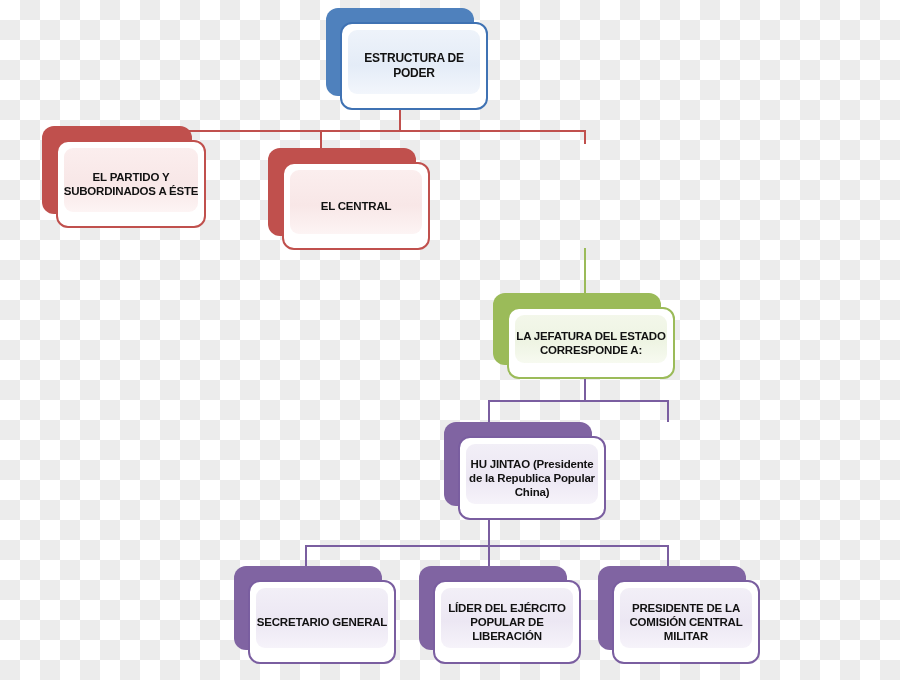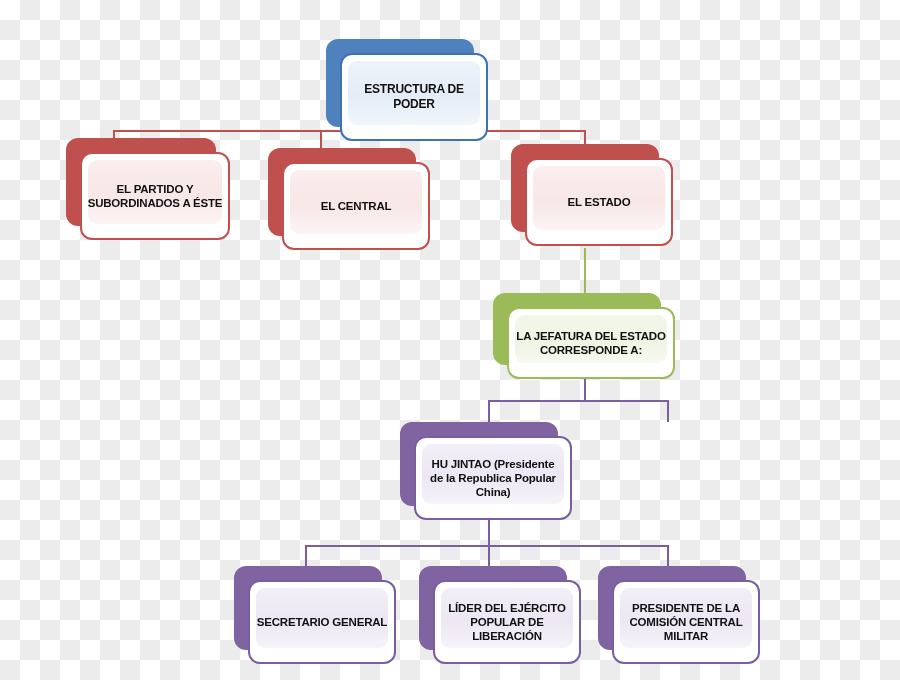--- a/index.html
+++ b/index.html
@@ -128,63 +128,56 @@
   <div class="conn v" style="left:488px; top:400px; height:22px; border-left-color:#7a5ea0;"></div>
   <div class="conn v" style="left:667px; top:400px; height:22px; border-left-color:#7a5ea0;"></div>
 
   <div class="conn v" style="left:488px; top:520px; height:25px; border-left-color:#7a5ea0;"></div>
 
   <div class="conn h" style="left:305px; top:545px; width:362px; border-top-color:#7a5ea0;"></div>
   <div class="conn v" style="left:305px; top:545px; height:21px; border-left-color:#7a5ea0;"></div>
   <div class="conn v" style="left:488px; top:545px; height:21px; border-left-color:#7a5ea0;"></div>
   <div class="conn v" style="left:667px; top:545px; height:21px; border-left-color:#7a5ea0;"></div>
 
-  <div class="node t-blue" style="left:326px; top:8px; width:148px; height:88px;margin-top:31px;">
+  <div class="node t-blue" style="left:326px; top:8px; width:148px; height:88px;">
     <div class="shadow"></div>
     <div class="face">
       <div class="inner"></div>
       <div class="label fs-12">ESTRUCTURA DE PODER</div>
     </div>
   </div>
 
-  <div class="node t-red" style="left:42px; top:138px; width:150px; height:88px;margin-left:24px;">
+  <div class="node t-red" style="left:42px; top:126px; width:150px; height:88px;">
     <div class="shadow"></div>
     <div class="face">
       <div class="inner"></div>
       <div class="label fs-11">EL PARTIDO Y
 SUBORDINADOS A ÉSTE</div>
     </div>
   </div>
 
   <div class="node t-red" style="left:268px; top:148px; width:148px; height:88px;">
     <div class="shadow"></div>
     <div class="face">
       <div class="inner"></div>
       <div class="label fs-11">EL CENTRAL</div>
     </div>
   </div>
 
-  <div class="node t-red" style="left:511px; top:144px; width:148px; height:88px;">
-    <div class="shadow"></div>
-    <div class="face">
-      <div class="inner"></div>
-      <div class="label fs-11">EL ESTADO</div>
-    </div>
-  </div>
 
   <div class="node t-green" style="left:493px; top:293px; width:168px; height:72px;">
     <div class="shadow"></div>
     <div class="face">
       <div class="inner"></div>
       <div class="label fs-11">LA JEFATURA DEL ESTADO
 CORRESPONDE A:</div>
     </div>
   </div>
 
-  <div class="node t-purple" style="left:400px; top:422px; width:148px; height:84px;padding-left:10px;">
+  <div class="node t-purple" style="left:444px; top:422px; width:148px; height:84px;">
     <div class="shadow"></div>
     <div class="face">
       <div class="inner"></div>
       <div class="label fs-11">HU JINTAO (Presidente
 de la Republica Popular
 China)</div>
     </div>
   </div>
 
 

